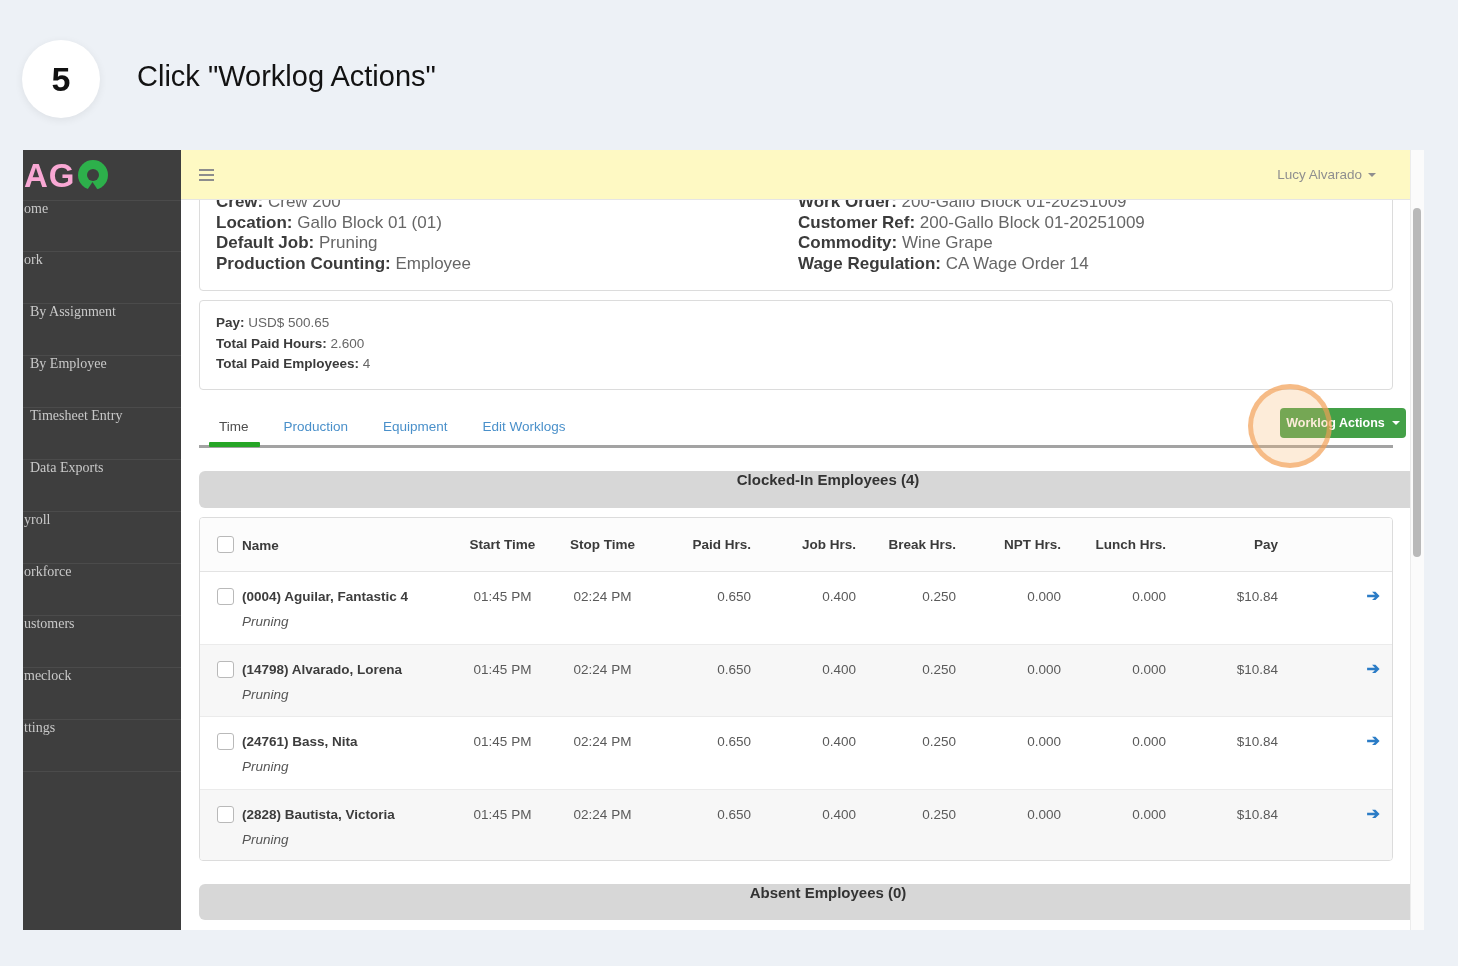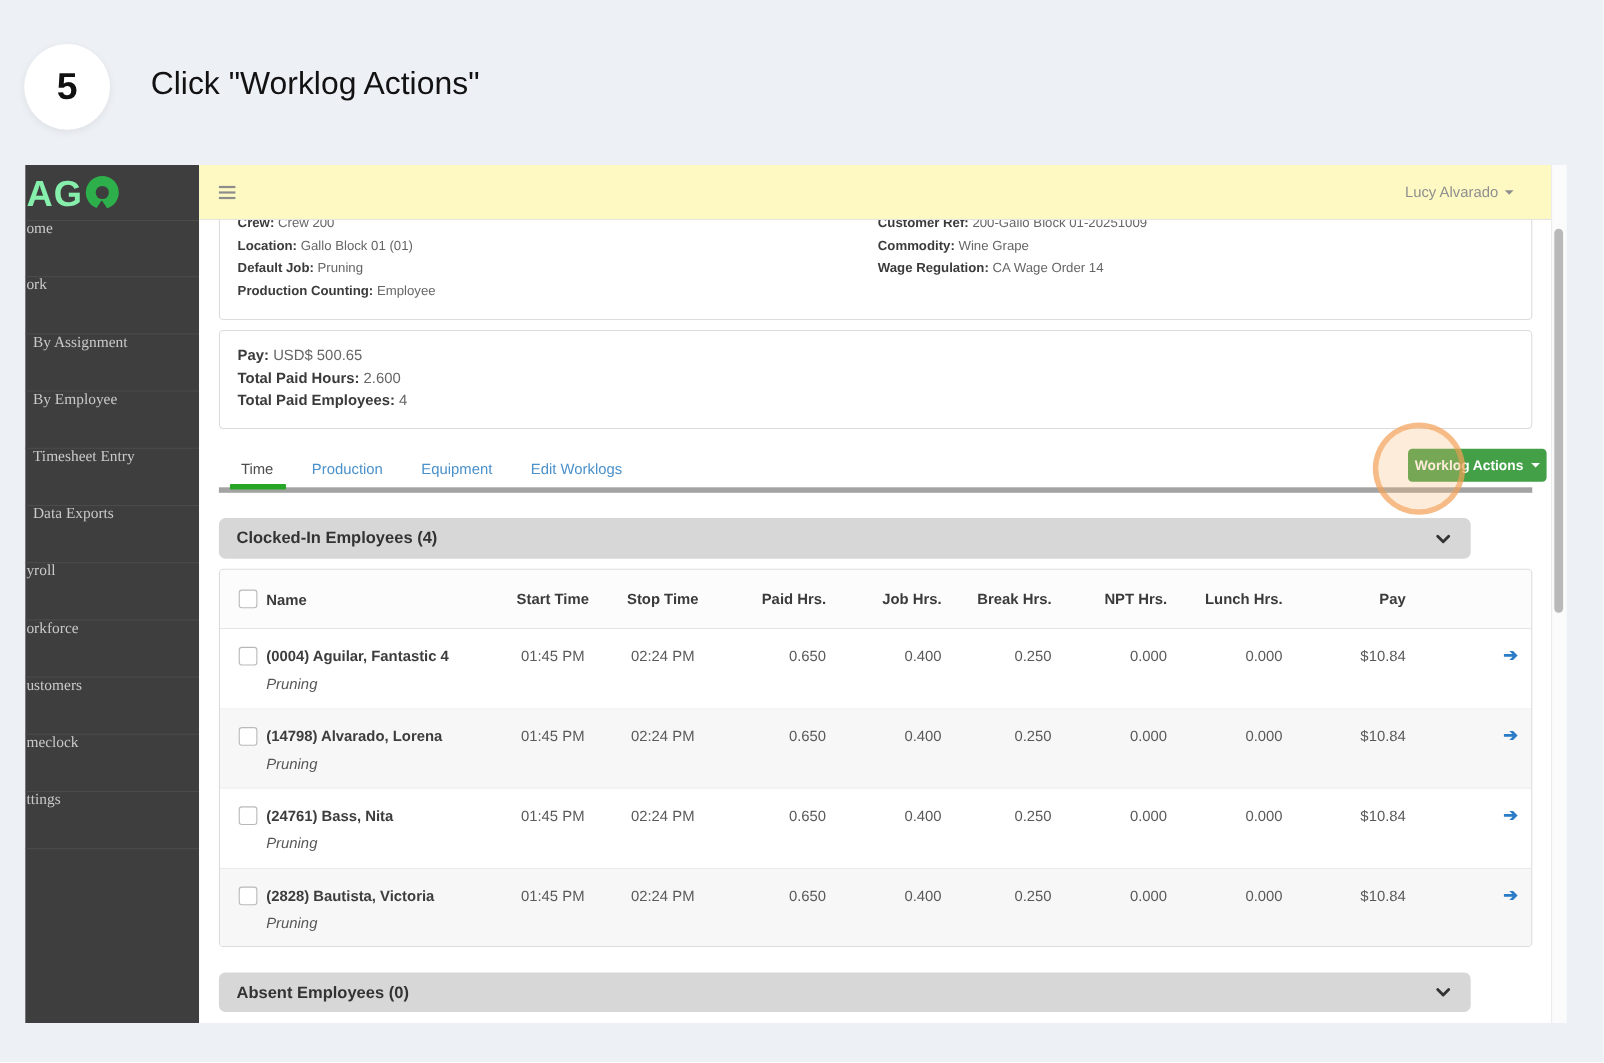--- a/index.html
+++ b/index.html
@@ -11,21 +11,21 @@
     background:#fff; box-shadow:0 2px 8px rgba(0,0,0,0.07); display:flex; align-items:center; justify-content:center;
     font-size:34px; font-weight:700; color:#111; }
   .step-title { position:absolute; left:137px; top:60px; font-size:29px; color:#121212; }
 
   
   .app { position:absolute; left:23px; top:150px; width:1401px; height:780px; background:#fff; }
 
   
   .sidebar { position:absolute; left:0; top:0; width:158px; height:100%; background:#3e3e3e; overflow:hidden; }
   .logo-row { height:50px; display:flex; align-items:center; padding-left:1px; }
-  .logo-text { font-size:33px; font-weight:800; color:#86efac; letter-spacing:1px; line-height:1; }
+  .logo-text { font-size:33px; font-weight:800; color:#f9a8d4; letter-spacing:1px; line-height:1; }
   .logo-o { display:inline-block; width:30px; height:30px; border-radius:50%; background:#2db04b; position:relative; margin-left:2px; vertical-align:-3px; }
   .logo-o::before { content:''; position:absolute; left:9px; top:9px; width:12px; height:12px; border-radius:50%; background:#3e3e3e; }
   .logo-o::after  { content:''; position:absolute; left:9px; bottom:-1px; width:12px; height:9px; background:#3e3e3e;
     clip-path:polygon(50% 0, 0 100%, 100% 100%); }
   .side-heading { padding:26px 0 0 1px; height:56px; color:#fff; font-weight:700; font-size:14.5px; }
   .side-item { height:52px; display:flex; padding-left:1px; color:#c9c9c9; font-size:14px;
     border-bottom:1px solid #4b4b4b; cursor:pointer;font-family:Liberation Serif, serif; }
   .side-item:first-child { border-top:1px solid #4b4b4b; }
   .side-item.indent { padding-left:7px; }
 
@@ -38,42 +38,42 @@
   .caret { width:0; height:0; border-left:4px solid transparent; border-right:4px solid transparent; border-top:4px solid currentColor; display:inline-block; }
 
   
   .scroll-gutter { position:absolute; right:0; top:0; width:14px; height:100%; background:#fbfbfb; border-left:1px solid #ececec; }
   .scroll-thumb { position:absolute; right:3px; top:58px; width:8px; height:349px; background:#b9b9b9; border-radius:4px; }
 
   
   .content { position:absolute; left:158px; top:50px; width:1229px; height:730px; background:#fff; overflow:hidden; }
   .card { position:absolute; left:18px; width:1194px; background:#fff; border:1px solid #dcdcdc; border-radius:4px; }
   .info-card { top:-17px; height:108px; }
-  .info-col { position:absolute; top:8px; font-size:12px; line-height:20.5px; color:#666; }
+  .info-col { position:absolute; top:8px; font-size:17px; line-height:20.5px; color:#666; }
   .info-col.left { left:16px; } .info-col.right { left:598px; }
   .info-col b { color:#3b3b3b; }
   .pay-card { top:100px; height:90px; padding:12px 16px; font-size:13.5px; line-height:20.5px; color:#666; }
   .pay-card b { color:#3b3b3b; }
 
   
-  .tabstrip { position:absolute; left:18px; top:209px; width:1194px; height:39px; border-bottom:5px solid #a3a3a3; }
+  .tabstrip { position:absolute; left:18px; top:209px; width:1194px; height:39px; border-bottom:3px solid #a3a3a3; }
   .tabs { display:flex; gap:35px; padding:10px 0 0 20px; font-size:13.5px; }
   .tab { color:#4a90ca; cursor:pointer; }
   .tab.active { color:#4d4d4d; }
   .active-bar { position:absolute; left:10px; bottom:-2px; width:51px; height:5px; background:#26a526; border-radius:1px; }
 
   .worklog-btn { position:absolute; left:1087px; top:208px; width:126px; height:30px; background:#43a047; border:none;
     border-radius:4px; color:#fff; font-weight:700; font-size:12.5px; font-family:"Liberation Sans",sans-serif;
     display:flex; align-items:center; justify-content:center; gap:7px; cursor:pointer; z-index:2;margin-left:12px; }
   .click-highlight { position:absolute; left:1067px; top:184px; width:84px; height:84px; border-radius:50%;
     border:5px solid rgba(242,158,84,0.62); background:rgba(247,186,119,0.28); z-index:3; pointer-events:none; }
 
   
-  .section-bar { position:absolute; left:18px; width:1138px; height:37px; background:#d7d7d7; border-radius:6px;
-    display:flex; align-items:center; padding:0 16px; cursor:pointer; }
+  .section-bar { position:absolute; left:18px; width:1258px; height:37px; background:#d7d7d7; border-radius:6px;
+    display:flex; align-items:center; padding:0 16px; cursor:pointer;flex-direction:column; }
   .section-bar .title { font-weight:700; font-size:15px; color:#333; }
   .section-bar .chev { margin-left:auto; display:flex; }
   .clocked-bar { top:271px; }
   .absent-bar { top:684px; height:36px; }
 
   
   .table-card { position:absolute; left:18px; top:317px; width:1194px; height:344px; border:1px solid #dcdcdc;
     border-radius:4px; background:#fff; overflow:hidden; }
   .grid-cols { display:grid; grid-template-columns:255px 95px 105px 110px 105px 100px 105px 105px 120px 94px; }
   .thead { height:54px; align-items:center; border-bottom:1px solid #e3e3e3; font-weight:700; font-size:13.5px; color:#3b3b3b; background:#fcfcfc; }
@@ -171,20 +171,21 @@
     <div class="content">
 
       <div class="card info-card">
         <div class="info-col left">
           <div><b>Crew:</b> <span>Crew 200</span></div>
           <div><b>Location:</b> <span>Gallo Block 01 (01)</span></div>
           <div><b>Default Job:</b> <span>Pruning</span></div>
           <div><b>Production Counting:</b> <span>Employee</span></div>
         </div>
         <div class="info-col right">
+          <div><b>Work Order:</b> <span>200-Gallo Block 01-20251009</span></div>
           <div><b>Customer Ref:</b> <span>200-Gallo Block 01-20251009</span></div>
           <div><b>Commodity:</b> <span>Wine Grape</span></div>
           <div><b>Wage Regulation:</b> <span>CA Wage Order 14</span></div>
         </div>
       </div>
 
       <div class="card pay-card">
         <div><b>Pay:</b> <span>USD$ 500.65</span></div>
         <div><b>Total Paid Hours:</b> <span>2.600</span></div>
         <div><b>Total Paid Employees:</b> <span>4</span></div>

